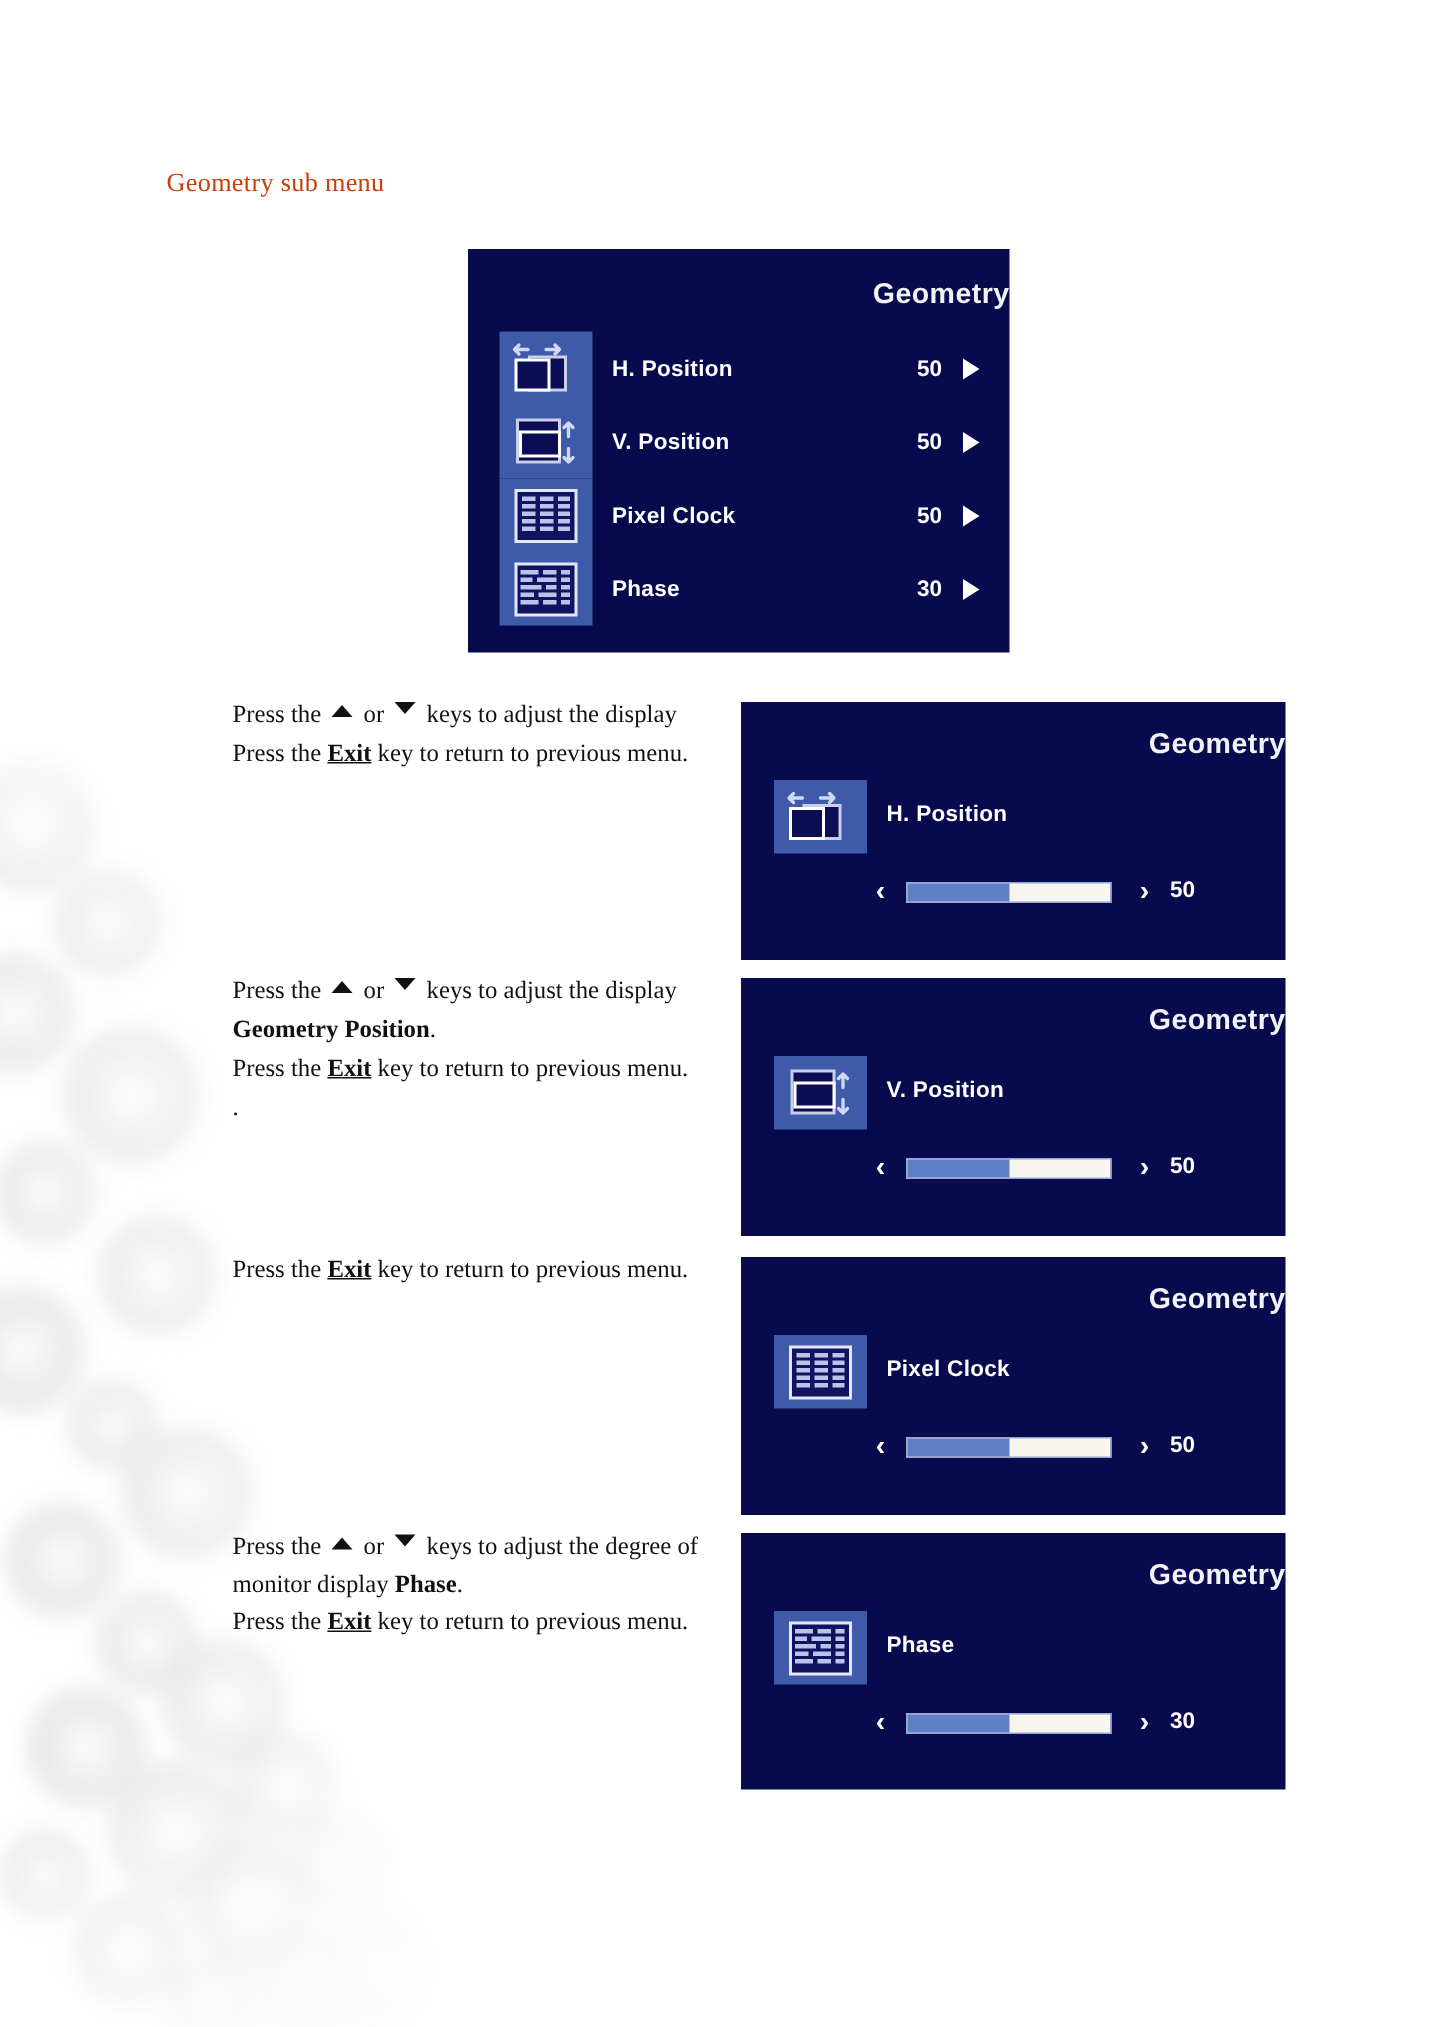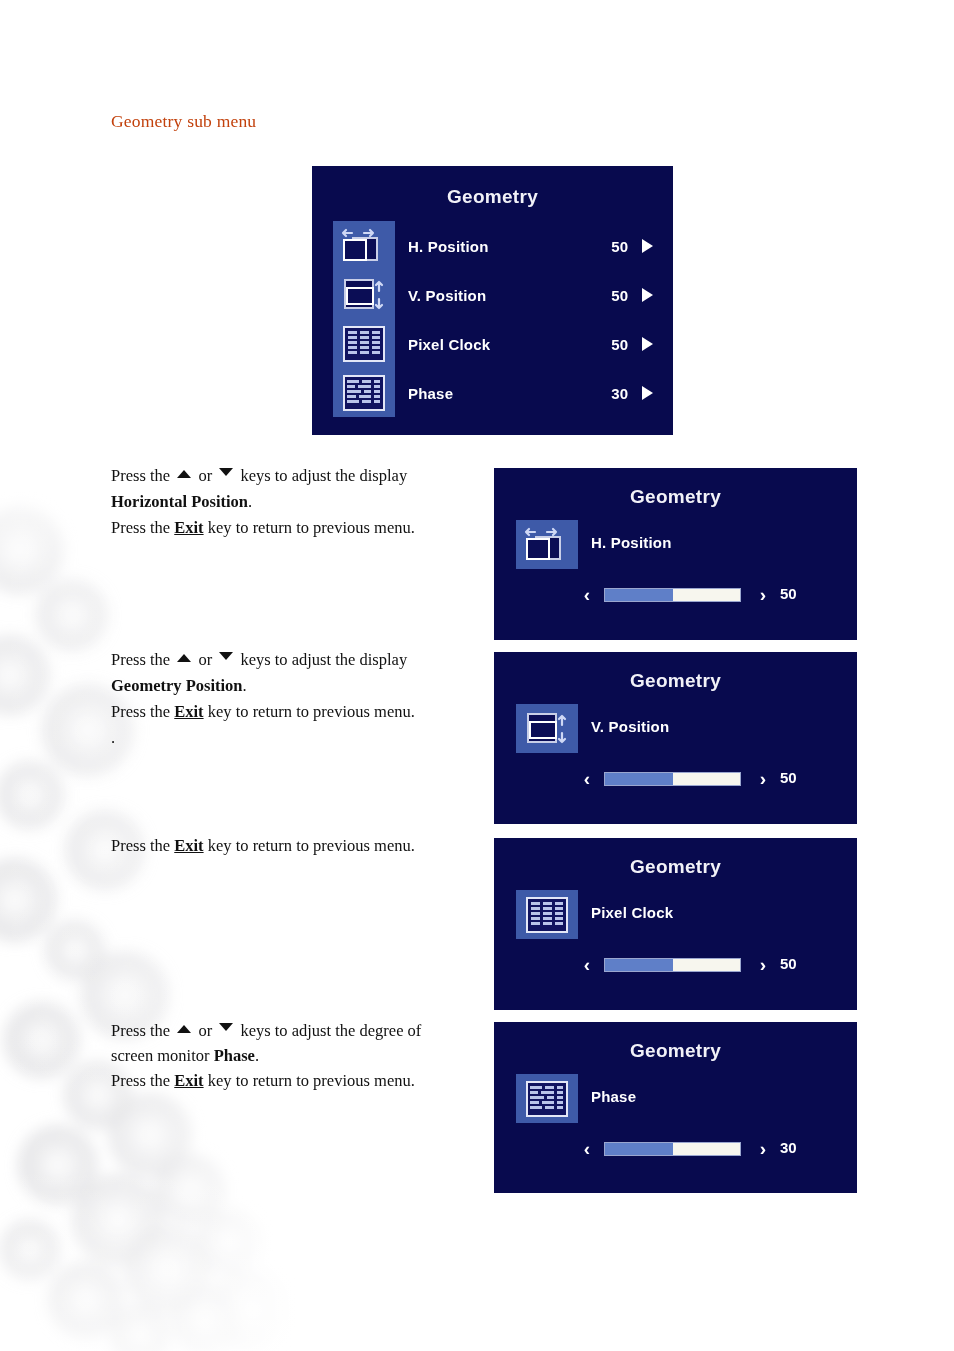--- a/index.html
+++ b/index.html
@@ -44,21 +44,21 @@
     background: #080a4e;
     z-index: 3;
     font-family: "Liberation Sans", sans-serif;
     color: #ffffff;
     overflow: hidden;
   }
   .osd-title {
     position: absolute;
     left: 0;
     right: 0;
-    text-align: center;
+    text-align: right;
     font-weight: bold;
     color: #f2f2f8;
     letter-spacing: .3px;
   }
 
   
   #main-menu {
     left: 312px;
     top: 166px;
     width: 361px;
@@ -198,21 +198,21 @@
   .instr {
     position: absolute;
     left: 111px;
     width: 375px;
     font-family: "Liberation Serif", serif;
     font-size: 16.5px;
     color: #111111;
     z-index: 3;
     line-height: 26px;
   }
-  .instr .ln { white-space: nowrap; }
+  .instr .ln { white-space: nowrap; margin-left: 44px; }
   .instr b { font-weight: bold; }
   .instr u { }
   .kbd-up, .kbd-dn {
     display: inline-block;
     width: 0;
     height: 0;
     margin: 0 3px;
     position: relative;
   }
   .kbd-up {
@@ -373,23 +373,20 @@
 
 <div class="instr" style="top:463px">
   <div class="ln">
     <span>Press the</span>
     <span class="kbd-up"></span>
     <span>or</span>
     <span class="kbd-dn"></span>
     <span>keys to adjust the display</span>
   </div>
   <div class="ln">
-    <b>Horizontal Position</b><span>.</span>
-  </div>
-  <div class="ln">
     <span>Press the</span>
     <u><b>Exit</b></u>
     <span>key to return to previous menu.</span>
   </div>
 </div>
 
 <div class="osd detail" style="top:468px">
   <div class="osd-title">Geometry</div>
   <div class="dtile">
     <svg width="52" height="40" viewBox="0 0 52 40">
@@ -495,21 +492,21 @@
 
 <div class="instr" style="top:1018px; line-height:25px">
   <div class="ln">
     <span>Press the</span>
     <span class="kbd-up"></span>
     <span>or</span>
     <span class="kbd-dn"></span>
     <span>keys to adjust the degree of</span>
   </div>
   <div class="ln">
-    <span>screen monitor</span>
+    <span>monitor display</span>
     <b>Phase</b><span>.</span>
   </div>
   <div class="ln">
     <span>Press the</span>
     <u><b>Exit</b></u>
     <span>key to return to previous menu.</span>
   </div>
 </div>
 
 <div class="osd detail" style="top:1022px; height:171px">

